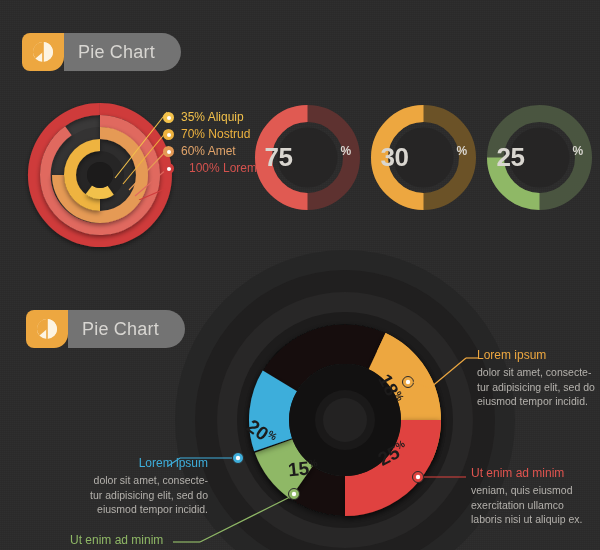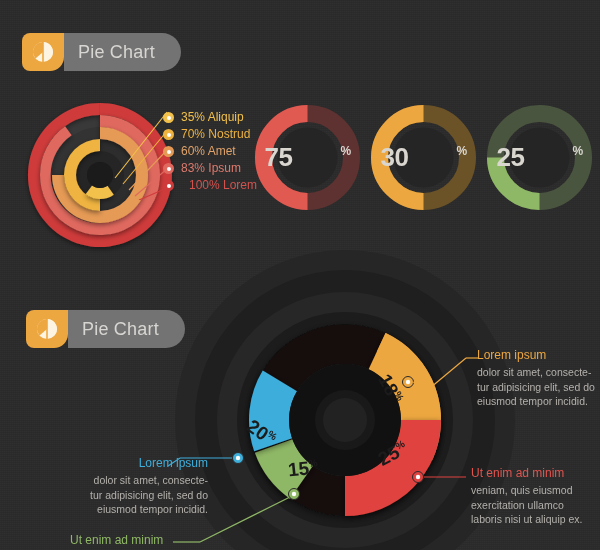--- a/index.html
+++ b/index.html
@@ -139,26 +139,20 @@
         </span>
       <span style="color:#eeb33f;">70% Nostrud</span>
     </div>
     <div class="legend-row">
       <span class="legend-dot" style="border-color:#e59a55;background:#e59a55;">
           <i></i>
         </span>
       <span style="color:#e0a36a;">60% Amet</span>
     </div>
     <div class="legend-row">
-      <span class="legend-dot" style="border-color:#e0695f;background:#e0695f;">
-          <i></i>
-        </span>
-      <span style="color:#dd7a6e;">83% Ipsum</span>
-    </div>
-    <div class="legend-row">
       <span class="legend-dot" style="border-color:#cf3b3b;background:#cf3b3b;">
           <i></i>
         </span>
       <span style="color:#d4524e;margin-left:8px;">100% Lorem</span>
     </div>
   </div>
 
   <div class="abs" style="left:255px;top:105px;width:105px;height:105px;">
     <svg width="105" height="105" viewBox="0 0 105 105">
       <circle cx="52.5" cy="52.5" r="44" fill="none" stroke="#5e3230" stroke-width="17"></circle>

